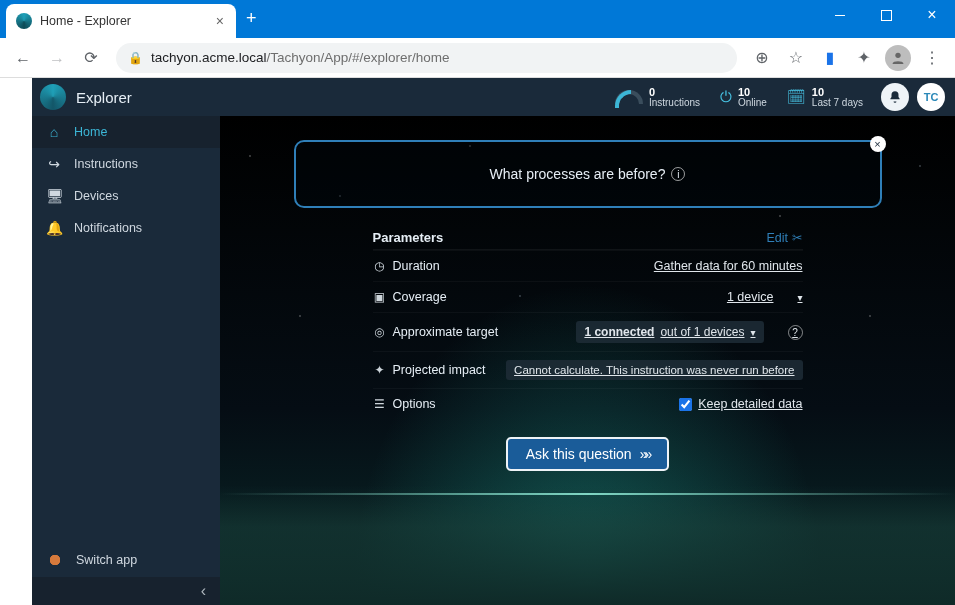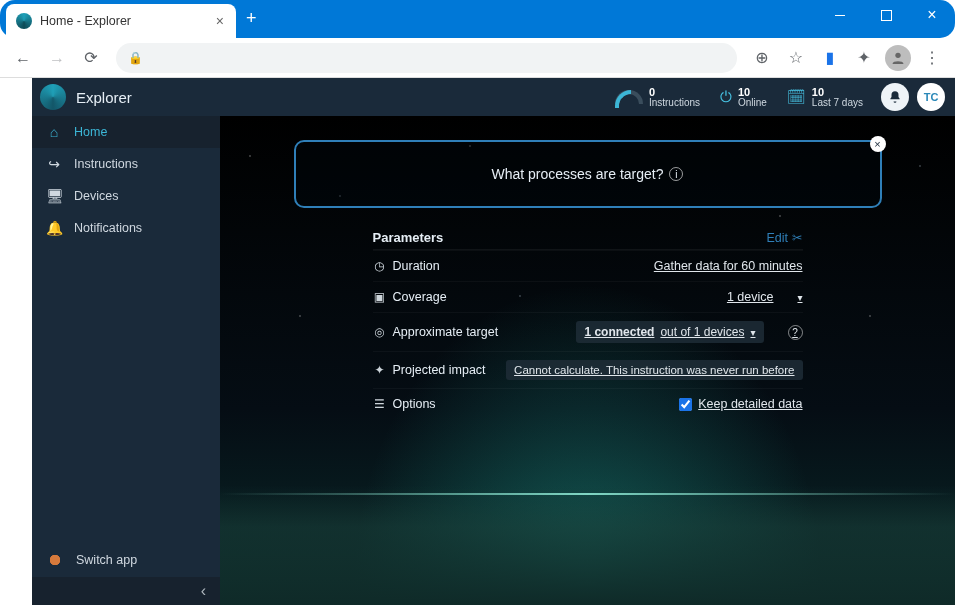--- a/index.html
+++ b/index.html
@@ -1,19 +1,19 @@
 <!DOCTYPE html>
 <html><head>
 <meta charset="utf-8">
 <style>
 * { margin: 0; padding: 0; box-sizing: border-box; font-family: "Segoe UI", Arial, sans-serif; }
 body { width: 955px; height: 605px; overflow: hidden; background: #fff; }
 
 
-.titlebar { height: 38px; background: #0078d7; display: flex; align-items: flex-start; border-radius: 15px; }
+.titlebar { height: 38px; background: #0078d7; display: flex; align-items: flex-start; }
 .tab { display: flex; align-items: center; background: #fff; height: 34px; margin-top: 4px; margin-left: 6px; border-radius: 8px 8px 0 0; padding: 0 12px 0 10px; width: 230px; gap: 8px; font-size: 12.5px; color: #333; }
 .tab .favicon { width:16px; height:16px; border-radius: 50%; background: conic-gradient(#1fa0b8,#0d4a56,#1fa0b8); }
 .tab .close { margin-left: auto; font-size: 14px; color: #666; cursor: pointer; }
 .newtab { color: #fff; font-size: 18px; margin: 8px 0 0 10px; cursor: pointer; }
 .winbtns { margin-left: auto; display: flex; }
 .winbtns div { width: 46px; height: 30px; color: #fff; display: flex; align-items:center; justify-content:center; font-size: 12px; cursor:pointer; }
 .winbtns .min::after{content:"";width:10px;border-top:1px solid #fff;}
 .winbtns .max::after{content:"";width:9px;height:9px;border:1px solid #fff;}
 .winbtns .cls{font-size:16px;}
 
@@ -101,20 +101,21 @@
     <div class="cls">×</div>
   </div>
 </div>
 
 <div class="toolbar">
   <div class="navbtn">←</div>
   <div class="navbtn" style="opacity:.4">→</div>
   <div class="navbtn">⟳</div>
   <div class="urlbar">
     <span class="lock">🔒</span>
+    <span><span class="domain">tachyon.acme.local</span><span class="path">/Tachyon/App/#/explorer/home</span></span>
   </div>
   <div class="tool-icon">⊕</div>
   <div class="tool-icon">☆</div>
   <div class="tool-icon blue">▮</div>
   <div class="tool-icon">✦</div>
   <div class="tool-icon">
       <span class="avatar-circ">
         <svg width="16" height="16" viewBox="0 0 24 24" fill="#666">
           <circle cx="12" cy="8" r="4"></circle>
           <path d="M4 20c0-4 16-4 16 0v1H4z"></path>
@@ -188,21 +189,21 @@
           <span>‹</span>
         </div>
     </div>
 
     <div class="main stars">
       <div class="horizon"></div>
       <div class="glow-line"></div>
 
 
       <div class="question-box">
-        <span>What processes are target?</span>
+        <span>What processes are before?</span>
         <span class="info2">i</span>
         <div class="question-close">×</div>
       </div>
 
       <div class="params">
         <div class="params-head">
           <span class="title">Parameters</span>
           <span class="edit">
               <span>Edit</span> 
               <span>✂</span>
@@ -257,15 +258,21 @@
             </span>
           <span class="pval">
               <label class="chk">
                 <input type="checkbox" checked="" style="">
                 <span>Keep detailed data</span>
               </label>
             </span>
         </div>
       </div>
 
+      <div class="ask-wrap">
+        <button class="ask">
+            <span>Ask this question</span>
+            <span class="arrows">»»</span>
+          </button>
+      </div>
     </div>
   </div>
 </div>
 
 </body></html>

